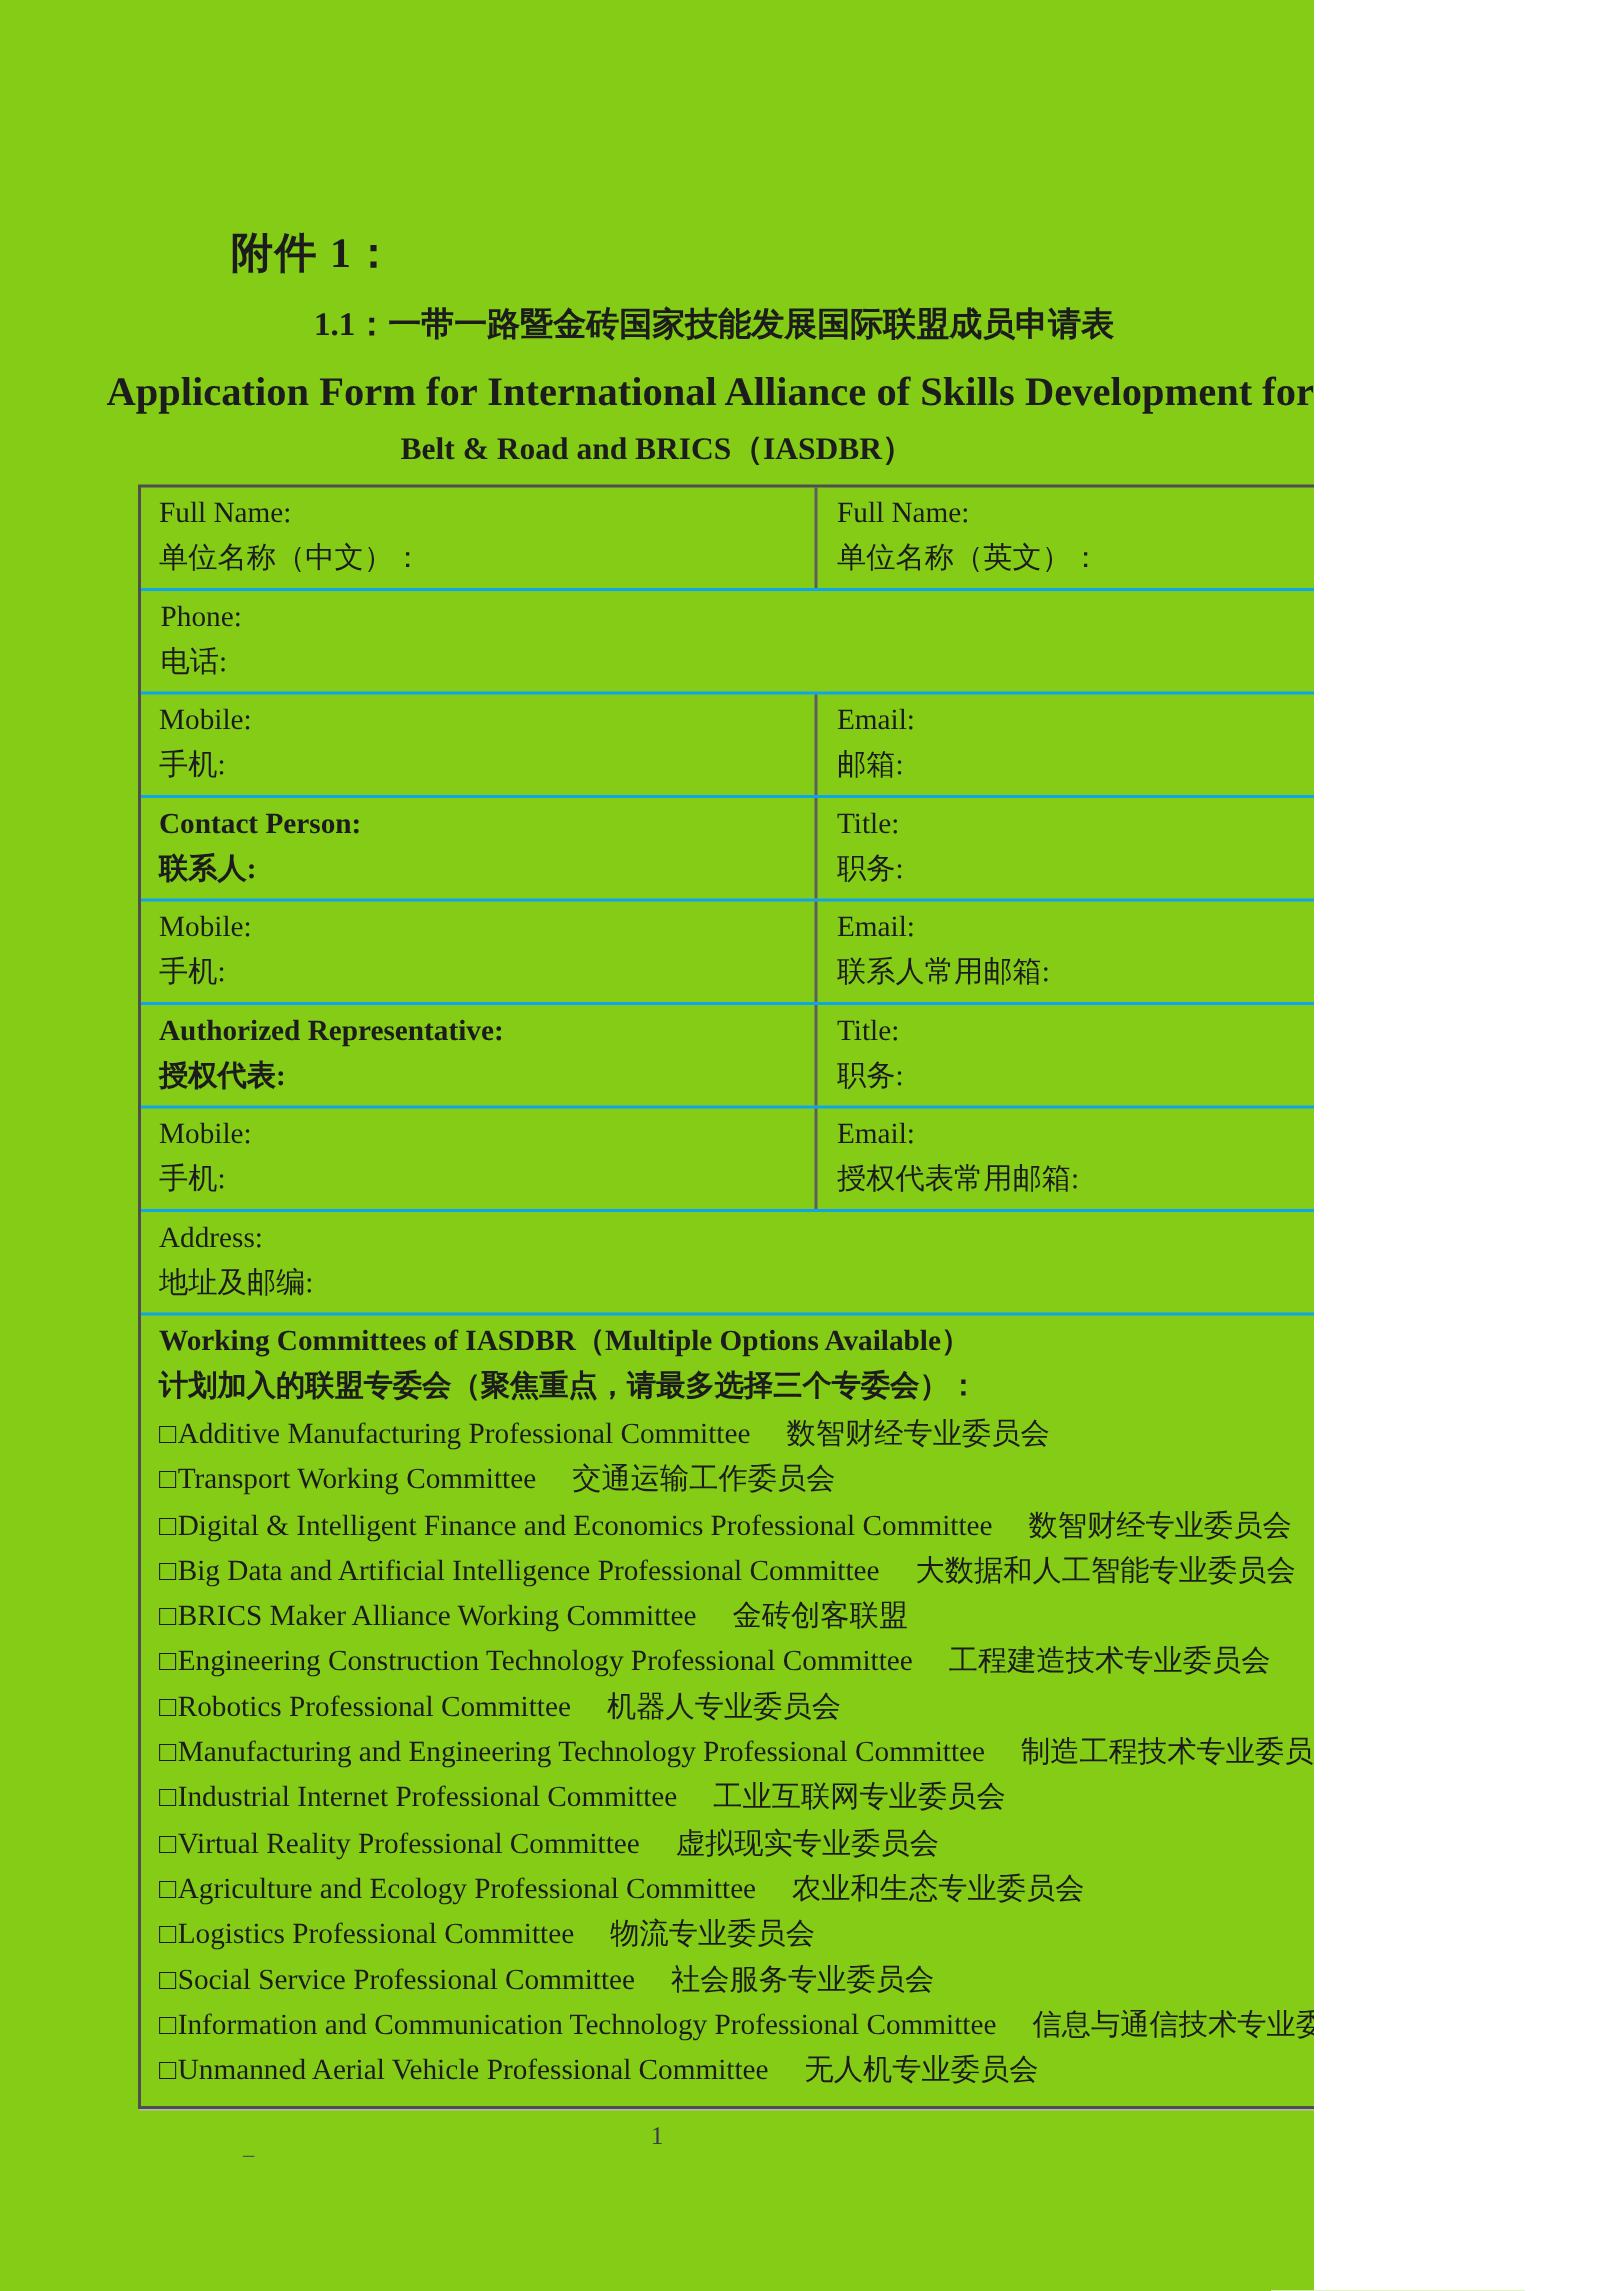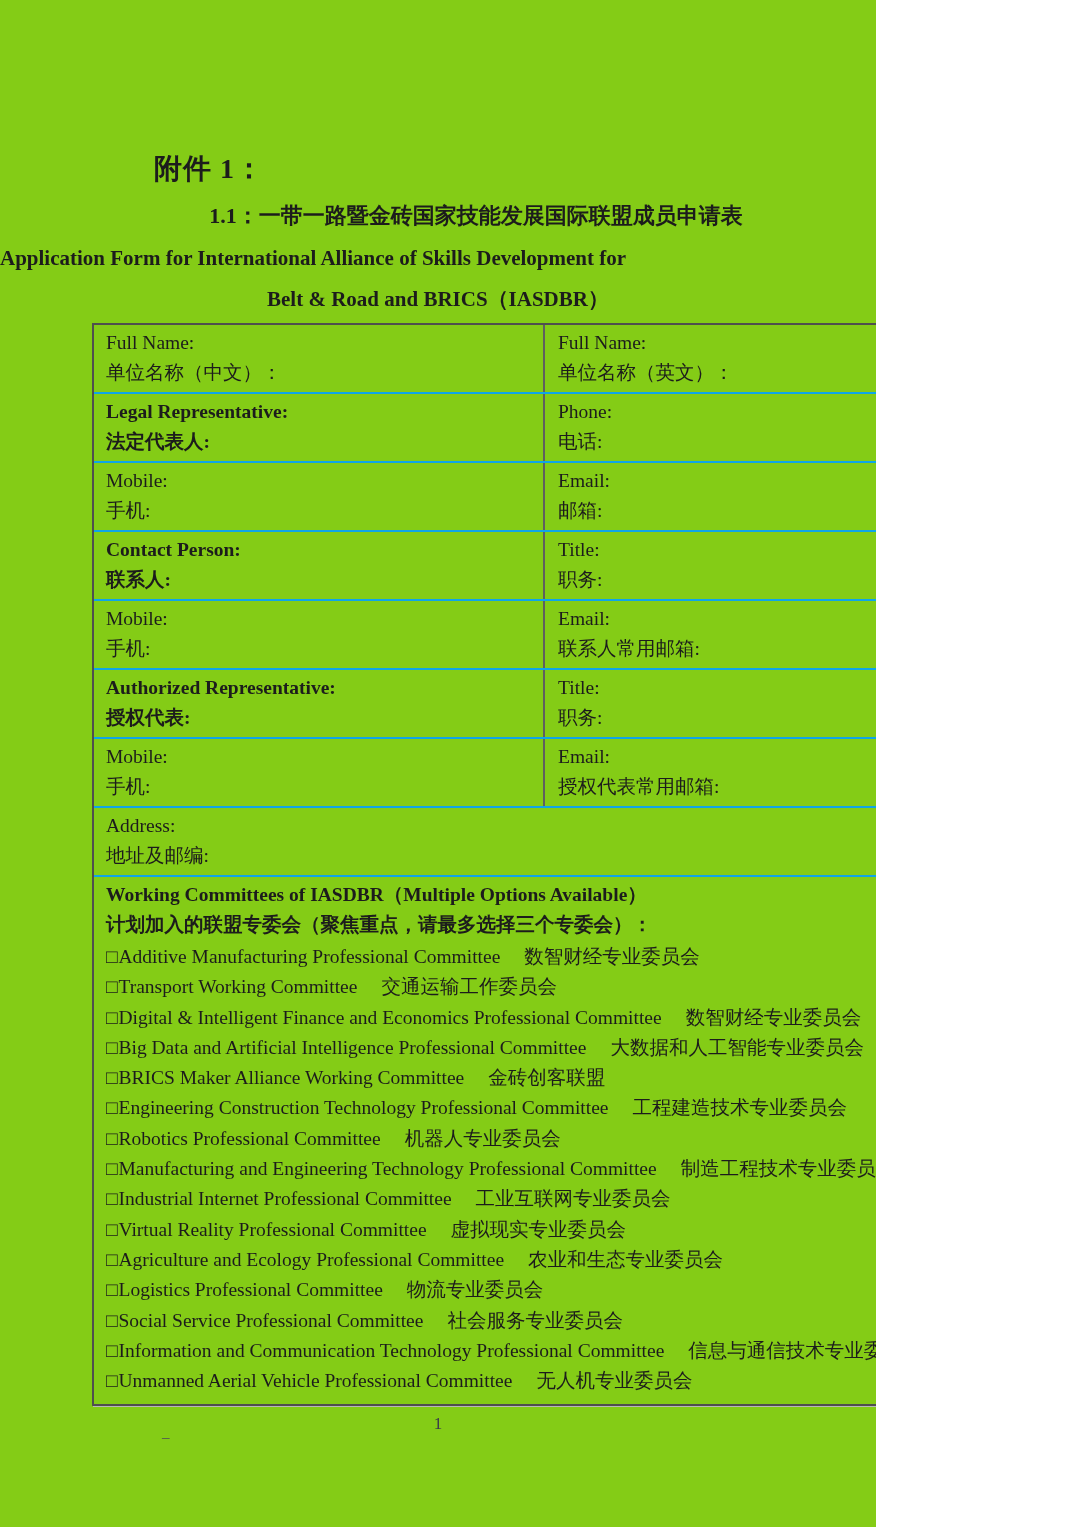--- a/index.html
+++ b/index.html
@@ -28,22 +28,22 @@
     text-align: center;
     font-size: 22px;
     font-weight: bold;
     margin-left: 38px;
   }
   .title-en1 {
     position: absolute;
     top: 246px;
     left: 0;
     width: 100%;
-    text-align: left;
-    font-size: 21px;
+    text-align: right;
+    font-size: 27px;
     font-weight: bold;
   }
   .title-en2 {
     position: absolute;
     top: 285px;
     left: 0;
     width: 100%;
     text-align: center;
     font-size: 21px;
     font-weight: bold;
@@ -113,24 +113,20 @@
         <div class="en">Full Name:</div>
         <div class="cn">单位名称（中文）：</div>
       </div>
       <div class="cell right">
         <div class="en">Full Name:</div>
         <div class="cn">单位名称（英文）：</div>
       </div>
     </div>
 
     <div class="trow r2col">
-      <div class="cell left bold-cell">
-        <div class="en">Legal Representative:</div>
-        <div class="cn">法定代表人:</div>
-      </div>
       <div class="cell right">
         <div class="en">Phone:</div>
         <div class="cn">电话:</div>
       </div>
     </div>
 
     <div class="trow r2col">
       <div class="cell left">
         <div class="en">Mobile:</div>
         <div class="cn">手机:</div>

